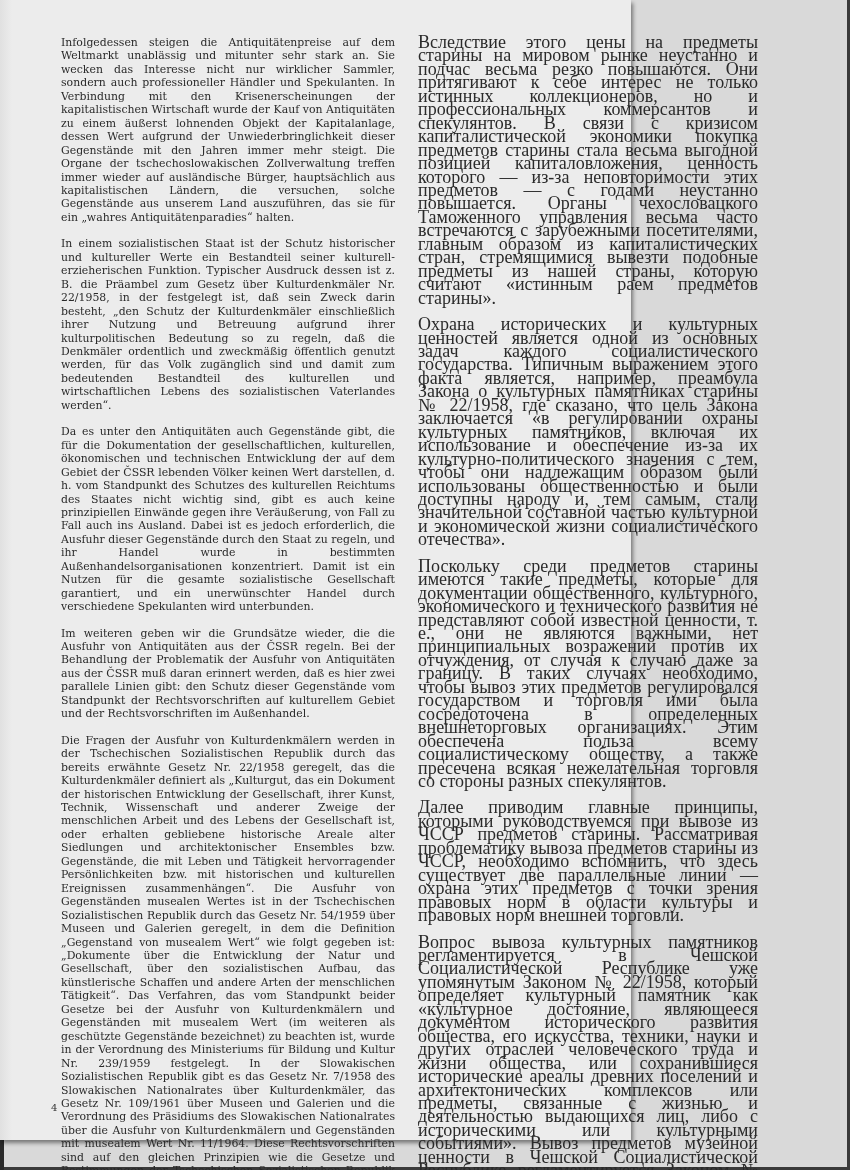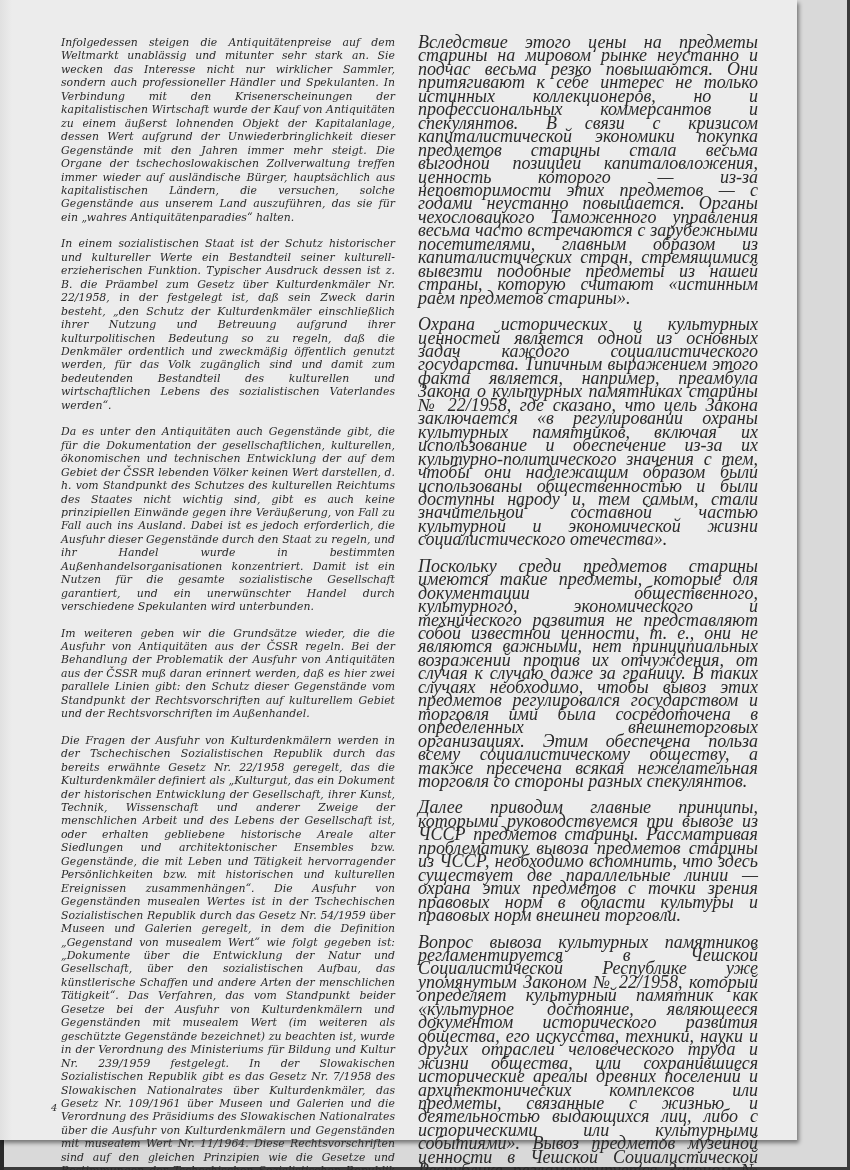--- a/index.html
+++ b/index.html
@@ -16,24 +16,23 @@
     .scan-border-right {
       position: absolute; right: 0; top: 0; width: 3px; height: 1170px; background: #3a3a3a;
     }
     .scan-border-bottom {
       position: absolute; left: 0; bottom: 0; width: 850px; height: 3px; background: #3a3a3a;
     }
     .scan-border-left-low {
       position: absolute; left: 0; top: 1140px; width: 4px; height: 30px; background: #2a2a2a;
     }
     .page {
-      position: absolute; left: 0; top: 0; width: 797px; height: 1140px;
+      position: absolute; left: 0; top: 0; width: 631px; height: 1140px;
       background: #ececec;
       box-shadow: 2px 3px 4px rgba(0,0,0,0.45);
-      font-style: italic;
     }
     .page .gutter {
       position: absolute; left: 0; top: 0; width: 12px; height: 1140px;
       background: linear-gradient(90deg, #e0e0e0, #ececec);
     }
     .col {
       position: absolute; top: 36px;
       font-size: 11.15px; line-height: 13.45px;
       color: #2a2a2a;
       text-align: justify;

